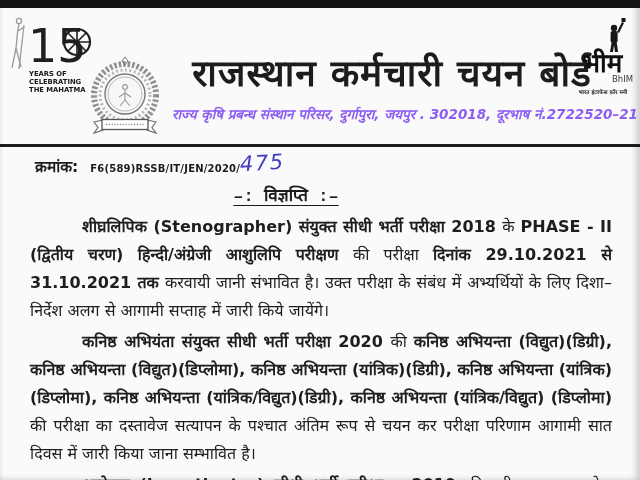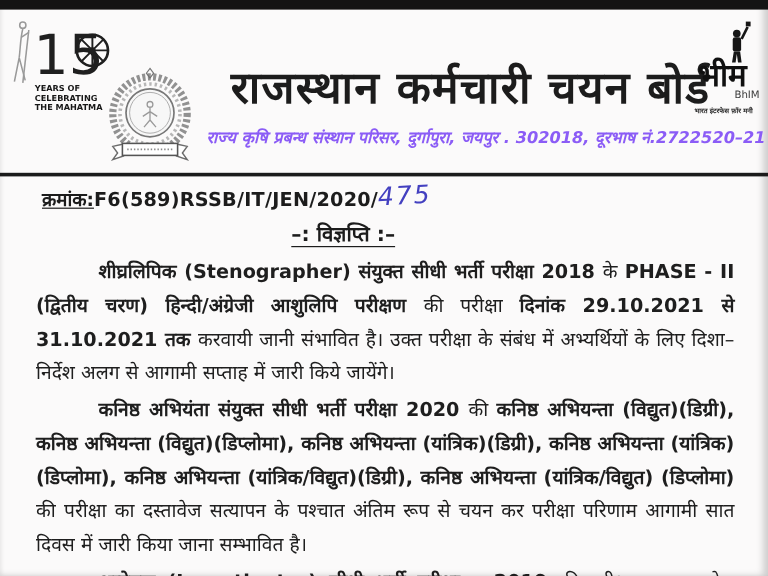--- a/index.html
+++ b/index.html
@@ -15,31 +15,31 @@
   .gandhi-logo{position:absolute;left:6px;top:12px;width:92px;height:88px;}
   .emblem{position:absolute;left:86px;top:54px;width:78px;height:90px;}
   .title-block{position:absolute;left:140px;top:54px;width:440px;text-align:center;margin-left:32px;}
   .board-title{font-size:37px;font-weight:bold;letter-spacing:1px;line-height:1.1;white-space:nowrap;}
   .board-subtitle{margin-top:10px;font-size:13.5px;font-style:italic;font-weight:bold;color:#8b5cf6;white-space:nowrap;}
   .bhim-logo{position:absolute;left:572px;top:16px;width:64px;height:96px;}
   .separator{position:absolute;top:144px;left:0;width:640px;height:0;border-top:3px solid #1b1b1b;}
   
   .ref-row{position:absolute;top:153px;left:35px;right:14px;display:flex;justify-content:space-between;align-items:flex-start;}
   .ref-left,.ref-right{font-size:14.5px;white-space:nowrap;}
-  .lbl-hi{font-weight:bold;font-size:15.5px;text-decoration:underline;}
-  .lbl-en{font-weight:600;font-size:16px;letter-spacing:.2px;}
+  .lbl-hi{font-weight:bold;font-size:15.5px;}
+  .lbl-en{font-weight:600;font-size:10px;letter-spacing:.2px;margin-left:12px;}
   .handwriting{
     display:inline-block;color:#4340c0;font-size:21px;font-style:italic;
     letter-spacing:1.5px;transform:rotate(-3deg) translateY(-2px);font-weight:500;
   }
   .handwriting.date{font-size:18px;transform:rotate(-1deg) translateY(-1px);letter-spacing:.5px;}
   
   .notice-heading{
     position:absolute;top:183px;left:0;width:572px;text-align:center;
-    font-size:17px;font-weight:bold;
+    font-size:17px;font-weight:bold;font-family:Liberation Mono, monospace;
   }
   .notice-heading span{text-decoration:underline;text-underline-offset:4px;}
   .notice-body{position:absolute;top:213px;left:30px;width:582px;}
   .para{
     font-size:16px;line-height:28px;text-align:justify;
     text-indent:52px;margin:0 0 3px 0;color:#1e1e1e;
   }
   .para .b{font-weight:bold;}
   svg text{font-family:"DejaVu Sans","Liberation Sans",sans-serif;}
 </style>

